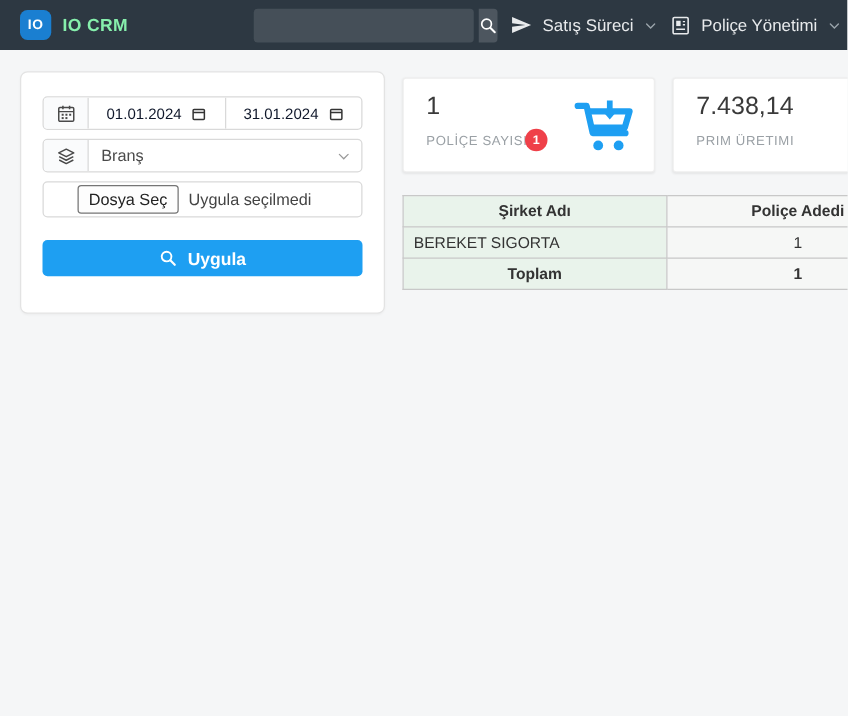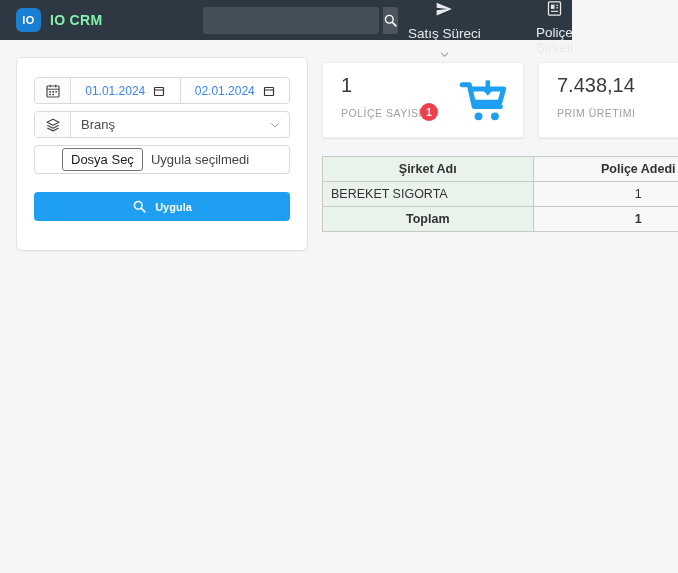--- a/index.html
+++ b/index.html
@@ -1,58 +1,58 @@
 <!DOCTYPE html>
 <html><head>
 <meta charset="utf-8">
 <style>
   * { margin:0; padding:0; box-sizing:border-box; }
   html,body { width:678px; height:573px; overflow:hidden; }
   body { font-family:"Liberation Sans", sans-serif; background:#f5f6f7; position:relative; }
 
   
-  .navbar { position:absolute; top:0; left:0; width:572px; height:40px;
+  .navbar { position:absolute; top:0; left:0; width:678px; height:40px;
             background:#2d3842; display:flex; align-items:center; }
   .logo-box { position:absolute; left:16px; top:8px; width:25px; height:24px;
               background:#1a7fd1; border-radius:6px; color:#fff; font-weight:bold;
               font-size:11px; display:flex; align-items:center; justify-content:center; letter-spacing:.5px; }
   .brand { position:absolute; left:50px; top:12px; color:#86efac; font-weight:bold; font-size:14px; letter-spacing:.3px; }
   .search-wrap { position:absolute; left:203px; top:7px; width:176px; height:27px;
                  background:#454f58; border-radius:3px; display:flex; }
   .search-wrap input { flex:1; background:transparent; border:none; outline:none;
                        color:#5eead4; font-size:13px; padding:0 10px; font-family:Liberation Serif, serif;margin-top:33px; }
   .search-wrap input::placeholder { color:#cdd3d8; opacity:1; }
   .search-btn { width:36px; height:27px; background:#4d565f; border:none; border-radius:0 3px 3px 0;
                 display:flex; align-items:center; justify-content:center; cursor:pointer; color:#fff; }
   .nav-item { position:absolute; top:0; height:40px; display:flex; align-items:center;
-              gap:8px; color:#e8eaec; font-size:13.5px; cursor:pointer;flex-direction:column; }
+              gap:8px; color:#e8eaec; font-size:13.5px; cursor:pointer; }
   .nav-item .chev { color:#9aa4ab; }
   #nav-sales { left:408px; }
   #nav-policy { left:536px; }
 
   
   .filter-card { position:absolute; left:16px; top:57px; width:292px; height:194px;
                  background:#fff; border:1px solid #e3e3e3; border-radius:6px;
                  box-shadow:0 1px 2px rgba(0,0,0,.04); padding:19px 17px 0 17px; }
   .igroup { display:flex; align-items:stretch; border:1px solid #d9d9d9; border-radius:4px;
             height:27px; margin-bottom:7px; background:#fff; overflow:hidden; }
   .iprepend { width:36px; background:#fafbfc; border-right:1px solid #d9d9d9;
               display:flex; align-items:center; justify-content:center; color:#4a4a4a; }
   .date-field { flex:1; display:flex; align-items:center; justify-content:center; gap:8px;
-                font-size:12px; color:#3b82f6; cursor:text; }
+                font-size:12px; color:#0f172a; cursor:text; }
   .date-field + .date-field { border-left:1px solid #d9d9d9; }
   .sel-label { flex:1; display:flex; align-items:center; padding:0 10px; font-size:13px; color:#4a4a4a; cursor:pointer; }
   .sel-chev { width:28px; display:flex; align-items:center; justify-content:center; color:#999; }
   .file-group { display:flex; align-items:center; border:1px solid #d9d9d9; border-radius:4px;
                 height:29px; padding:0 3px; background:#fff; }
   .file-btn { border:1px solid #757575; background:#fdfdfd; border-radius:3px; height:23px;
               padding:0 8px; font-size:13px; color:#222; font-family:inherit; cursor:pointer;margin-left:24px; }
   .file-status { margin-left:8px; font-size:13px; color:#444; }
   .apply-btn { margin-top:18px; width:100%; height:29px; background:#1e9ff2; border:none;
-               border-radius:4px; color:#fff; font-weight:bold; font-size:11px;
+               border-radius:4px; color:#fff; font-weight:bold; font-size:14px;
                display:flex; align-items:center; justify-content:center; gap:8px;
                cursor:pointer; font-family:inherit; }
 
   
   .stat-card { position:absolute; top:62px; height:76px; background:#fff;
                border:1px solid #eee; border-radius:3px; box-shadow:0 1px 2px rgba(0,0,0,.07); }
   #card-policy { left:322px; width:202px; }
   #card-premium { left:538px; width:202px; }
   .stat-value { position:absolute; left:18px; top:11px; font-size:20px; color:#3a3a3a; font-weight:500; }
   .stat-label { position:absolute; left:18px; top:44px; font-size:10.5px; color:#9aa0a5; letter-spacing:.5px; }
@@ -109,21 +109,21 @@
   <div class="nav-item" id="nav-policy">
     <span>
       <svg width="17" height="17" viewBox="0 0 24 24">
           <rect x="3.5" y="2.8" width="17" height="18.4" rx="1.5" fill="none" stroke="#e8eaec" stroke-width="1.8"></rect>
           <rect x="7" y="6.5" width="5" height="6" fill="#e8eaec"></rect>
           <line x1="14.5" y1="7.5" x2="17" y2="7.5" stroke="#e8eaec" stroke-width="1.6"></line>
           <line x1="14.5" y1="11" x2="17" y2="11" stroke="#e8eaec" stroke-width="1.6"></line>
           <line x1="7" y1="16" x2="17" y2="16" stroke="#e8eaec" stroke-width="1.6"></line>
         </svg>
     </span>
-    <span>Poliçe Şirketi</span>
+    <span>Poliçe Yönetimi</span>
     <span class="chev">
       <svg width="11" height="11" viewBox="0 0 24 24">
           <path d="M5 9l7 7 7-7" fill="none" stroke="currentColor" stroke-width="2.4" stroke-linecap="round"></path>
         </svg>
     </span>
   </div>
 </div>
 
 <div class="filter-card">
 
@@ -144,21 +144,21 @@
     <div class="date-field">
       <span>01.01.2024</span>
       <span>
         <svg width="12" height="12" viewBox="0 0 24 24">
             <rect x="3" y="5" width="18" height="16" rx="1.5" fill="none" stroke="#333" stroke-width="2.4"></rect>
             <line x1="3" y1="10" x2="21" y2="10" stroke="#333" stroke-width="2.2"></line>
           </svg>
       </span>
     </div>
     <div class="date-field">
-      <span>02.01.2024</span>
+      <span>31.01.2024</span>
       <span>
         <svg width="12" height="12" viewBox="0 0 24 24">
             <rect x="3" y="5" width="18" height="16" rx="1.5" fill="none" stroke="#333" stroke-width="2.4"></rect>
             <line x1="3" y1="10" x2="21" y2="10" stroke="#333" stroke-width="2.2"></line>
           </svg>
       </span>
     </div>
   </div>
 
 

